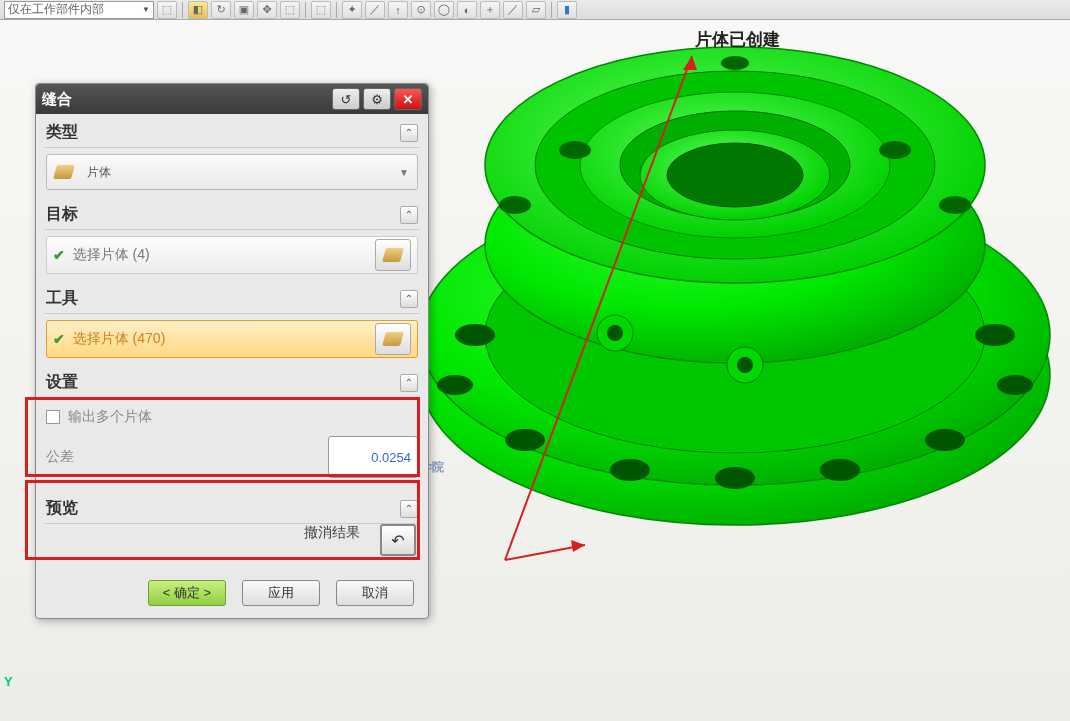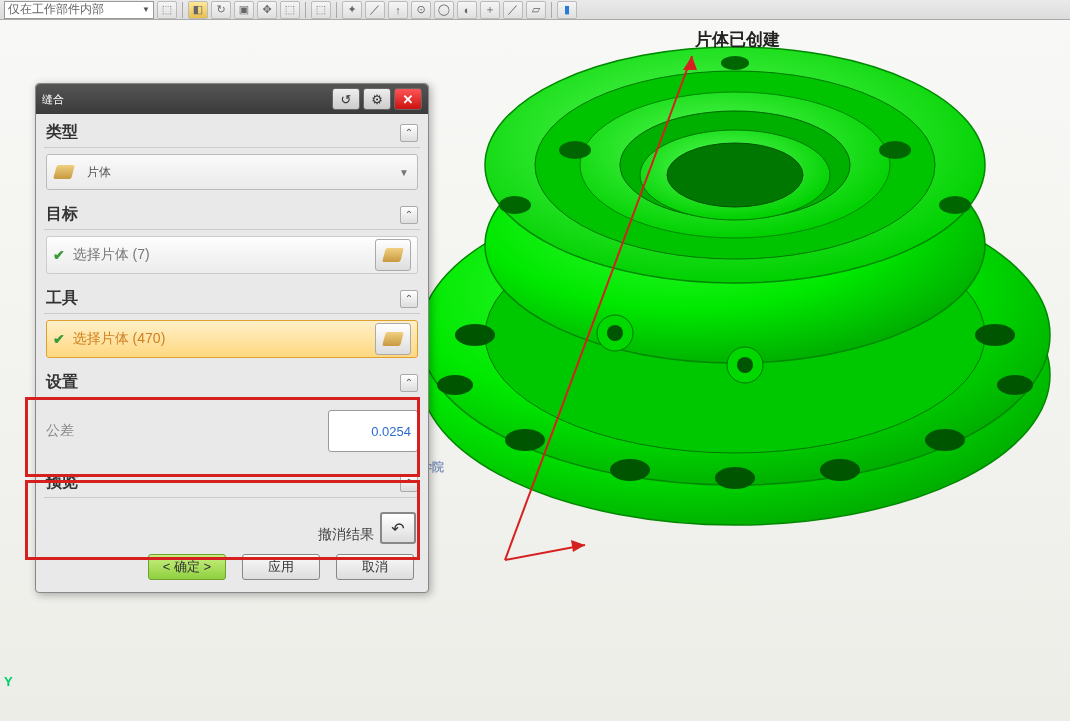--- a/index.html
+++ b/index.html
@@ -14,21 +14,21 @@
 .viewport{position:absolute;top:20px;left:0;right:0;bottom:0;background:linear-gradient(#f8f8f6,#edede8)}
 
 .status-label{position:absolute;top:28px;left:695px;font-weight:bold;color:#222;font-size:17px;z-index:5}
 
 .model-svg{position:absolute;top:35px;left:400px;width:670px;height:570px;z-index:1}
 
 .axis{position:absolute;left:4px;bottom:32px;font-size:13px;color:#00cc66;font-weight:bold}
 
 .dialog{position:absolute;left:35px;top:83px;width:394px;background:#e9e9e9;border:1px solid #888;border-radius:4px;box-shadow:2px 2px 8px rgba(0,0,0,.3);z-index:10}
 .dialog-title{background:linear-gradient(#555,#3a3a3a);color:#fff;height:30px;display:flex;align-items:center;justify-content:space-between;padding:0 6px;border-radius:4px 4px 0 0}
-.dialog-title .t{font-size:11px;font-weight:normal}
+.dialog-title .t{font-size:15px;font-weight:bold}
 .dialog-title .btns{display:flex;gap:3px}
 .dlg-ico-btn{width:28px;height:22px;background:linear-gradient(#eee,#ccc);border:1px solid #666;border-radius:3px;display:flex;align-items:center;justify-content:center;font-size:13px;color:#333}
 .dlg-close{background:linear-gradient(#f55,#c11);color:#fff;font-weight:bold}
 
 .dialog-body{padding:0 8px 8px 8px}
 .sect{margin-top:4px}
 .sect-head{display:flex;align-items:center;justify-content:space-between;padding:4px 2px;border-bottom:1px solid #ccc}
 .sect-head .lbl{font-weight:bold;color:#333;font-size:16px}
 .sect-collapse{width:18px;height:18px;background:linear-gradient(#fff,#ddd);border:1px solid #aaa;border-radius:2px;display:flex;align-items:center;justify-content:center;font-size:10px;color:#555}
 .sect-body{padding:6px 2px}
@@ -47,21 +47,21 @@
 .pick-ico-btn{width:36px;height:32px;background:linear-gradient(#fff,#ddd);border:1px solid #aaa;border-radius:3px;display:flex;align-items:center;justify-content:center}
 
 .settings-body{padding:6px 2px}
 .chk-row{display:flex;align-items:center;gap:8px;padding:4px 0}
 .chk{width:14px;height:14px;background:#fff;border:1px solid #999}
 .chk-label{color:#888;font-size:14px}
 .tol-row{display:flex;align-items:center;justify-content:space-between;padding:6px 0}
 .tol-label{color:#888;font-size:14px}
 .tol-input{width:90px;height:42px;background:#fff;border:1px solid #999;border-radius:3px;text-align:right;padding:0 6px;color:#2b6bd4;font-size:13px}
 
-.preview-body{height:46px;display:flex;align-items:flex-end;justify-content:flex-end;gap:6px;padding:0 4px}
+.preview-body{height:46px;display:flex;align-items:flex-start;justify-content:flex-end;gap:20px;padding:0 4px}
 .undo-label{color:#444;font-size:14px}
 .undo-btn{width:36px;height:32px;background:linear-gradient(#fff,#ddd);border:2px solid #888;border-radius:3px;display:flex;align-items:center;justify-content:center;font-size:16px;color:#333}
 
 .footer{display:flex;justify-content:flex-end;gap:16px;padding:10px 6px 4px 6px}
 .btn{width:78px;height:26px;border:1px solid #888;border-radius:3px;background:linear-gradient(#fafafa,#ddd);color:#333;font-size:13px;display:flex;align-items:center;justify-content:center}
 .btn.ok{background:linear-gradient(#c8f080,#8fd040);border:1px solid #6fa030}
 
 .highlight{position:absolute;border:3px solid #d62020;z-index:11;pointer-events:none}
 .hl1{left:25px;top:397px;width:395px;height:80px}
 .hl2{left:25px;top:480px;width:395px;height:80px}
@@ -203,21 +203,21 @@
 
     <div class="sect">
       <div class="sect-head">
         <span class="lbl">目标</span>
         <div class="sect-collapse">⌃</div>
       </div>
       <div class="sect-body">
         <div class="pick-row">
           <div class="pick-left">
             <span class="check-green">✔</span>
-            <span class="pick-txt">选择片体 (7)</span>
+            <span class="pick-txt">选择片体 (4)</span>
           </div>
           <div class="pick-ico-btn">
               <div class="gold-ico"></div>
             </div>
         </div>
       </div>
     </div>
 
     <div class="sect">
       <div class="sect-head">
@@ -236,20 +236,24 @@
         </div>
       </div>
     </div>
 
     <div class="sect">
       <div class="sect-head">
         <span class="lbl">设置</span>
         <div class="sect-collapse">⌃</div>
       </div>
       <div class="settings-body">
+        <div class="chk-row">
+          <div class="chk"></div>
+          <span class="chk-label">输出多个片体</span>
+        </div>
         <div class="tol-row">
           <span class="tol-label">公差</span>
           <input class="tol-input" value="0.0254" style="">
         </div>
       </div>
     </div>
 
     <div class="sect">
       <div class="sect-head">
         <span class="lbl">预览</span>

